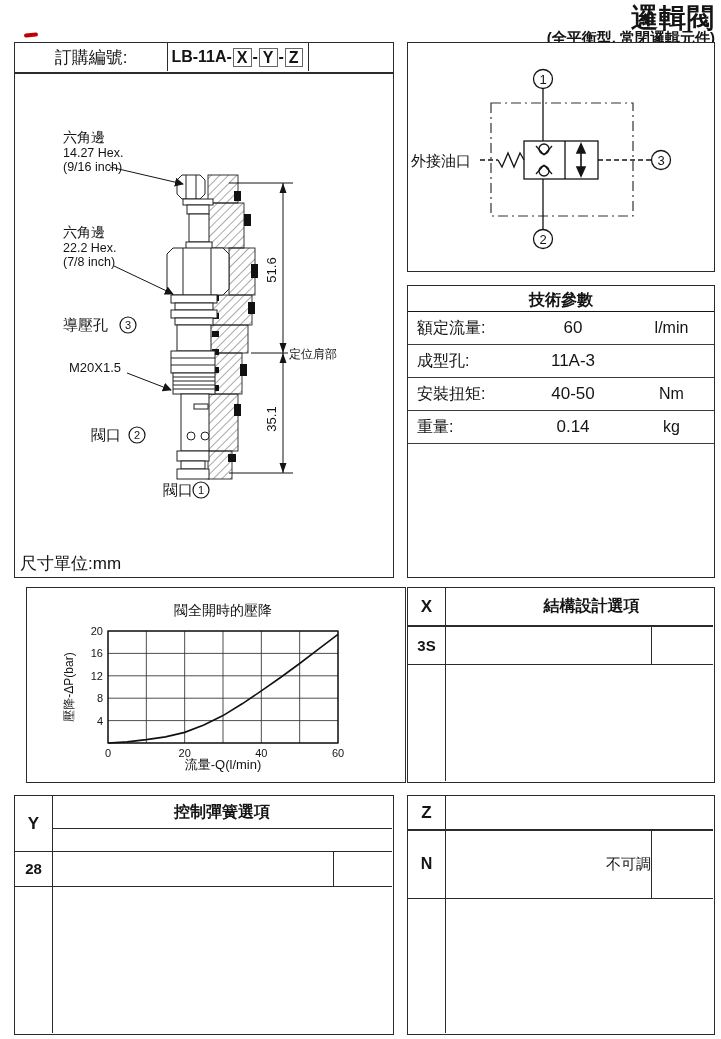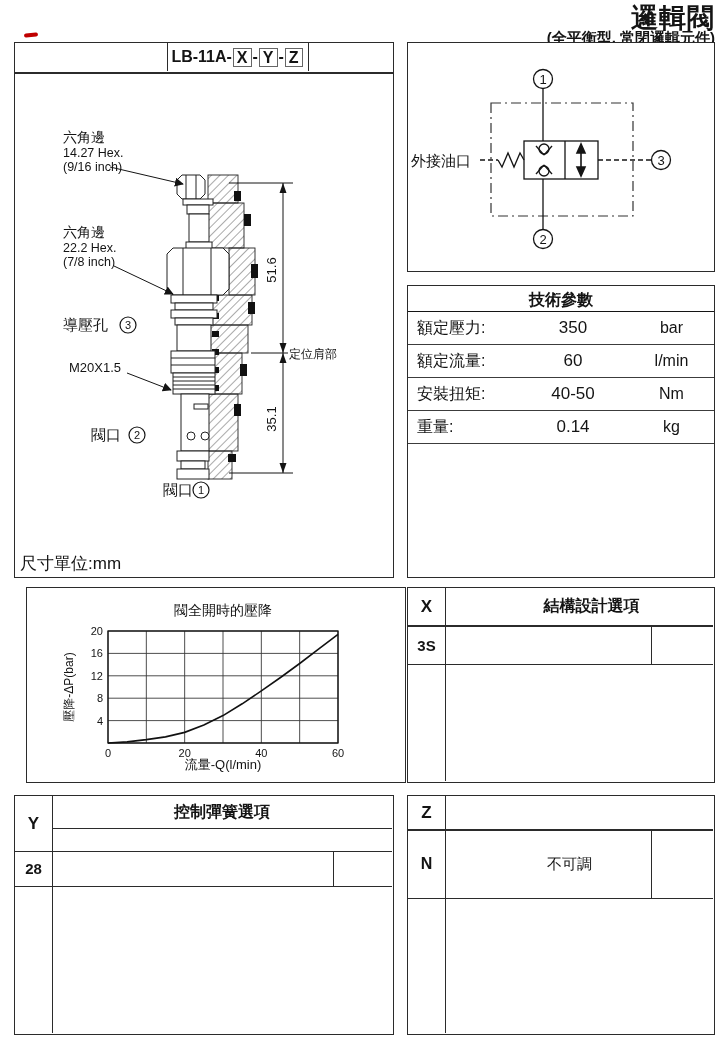--- a/index.html
+++ b/index.html
@@ -19,20 +19,23 @@
   .trow .tu{flex:1;text-align:center;font-size:16px}
 </style>
 </head>
 <body>
 
 <div class="abs bold" style="right:6px;top:0;font-size:27px;letter-spacing:1px">邏輯閥</div>
 <div class="abs bold" style="right:6px;top:29px;font-size:15px">(全平衡型, 常閉邏輯元件)</div>
 <div class="abs" style="left:24px;top:33px;width:14px;height:4px;background:#c00000;border-radius:2px;transform:rotate(-7deg)"></div>
 
 <div class="box" style="left:14px;top:42px;width:380px;height:31px">
+  <div class="cell" style="left:0;top:0;width:152px;height:28px;font-size:17px">
+    <span>訂購編號:</span>
+  </div>
   <div class="vline" style="left:152px;top:0;height:28px"></div>
   <div class="cell" style="left:152px;top:0;width:141px;height:28px;font-size:16px">
     <span class="bold">LB-11A-</span>
       <span class="codebox">X</span>
       <span class="bold">-</span>
       <span class="codebox">Y</span>
       <span class="bold">-</span>
       <span class="codebox">Z</span>
   </div>
   <div class="vline" style="left:293px;top:0;height:28px"></div>
@@ -207,28 +210,28 @@
     </g>
     <text x="3" y="123" font-size="15" fill="#141414">外接油口</text>
   </svg>
 </div>
 
 <div class="box" style="left:407px;top:285px;width:308px;height:293px">
   <div style="height:25px;border-bottom:1.5px solid #141414;display:flex;align-items:flex-end;justify-content:center">
     <span class="bold" style="font-size:16px">技術參數</span>
   </div>
   <div class="trow">
-    <span class="tl">額定壓力:</span>
-    <span class="tv">350</span>
-    <span class="tu">bar</span>
-  </div>
-  <div class="trow">
     <span class="tl">額定流量:</span>
     <span class="tv">60</span>
     <span class="tu">l/min</span>
+  </div>
+  <div class="trow">
+    <span class="tl">成型孔:</span>
+    <span class="tv">11A-3</span>
+    <span class="tu"></span>
   </div>
   <div class="trow">
     <span class="tl">安裝扭矩:</span>
     <span class="tv">40-50</span>
     <span class="tu">Nm</span>
   </div>
   <div class="trow">
     <span class="tl">重量:</span>
     <span class="tv">0.14</span>
     <span class="tu">kg</span>
@@ -304,18 +307,18 @@
 
 <div class="box" style="left:407px;top:795px;width:308px;height:240px">
   <div class="vline" style="left:37px;top:0;height:237px"></div>
   <div class="cell bold" style="left:0;top:0;width:37px;height:33px;font-size:17px">
     <span>Z</span>
   </div>
   <div class="hline" style="left:0;top:33px;width:305px;height:1.5px"></div>
   <div class="cell bold" style="left:0;top:34px;width:37px;height:68px;font-size:16px">
     <span>N</span>
   </div>
-  <div class="cell" style="left:37px;top:34px;width:206px;height:68px;font-size:15px;justify-content:center;padding-left:43px">
+  <div class="cell" style="left:37px;top:34px;width:206px;height:68px;font-size:15px;justify-content:flex-end;padding-left:43px">
     <span>不可調</span>
   </div>
   <div class="vline" style="left:243px;top:34px;height:68px"></div>
   <div class="hline" style="left:0;top:102px;width:305px"></div>
 </div>
 
 </body></html>

